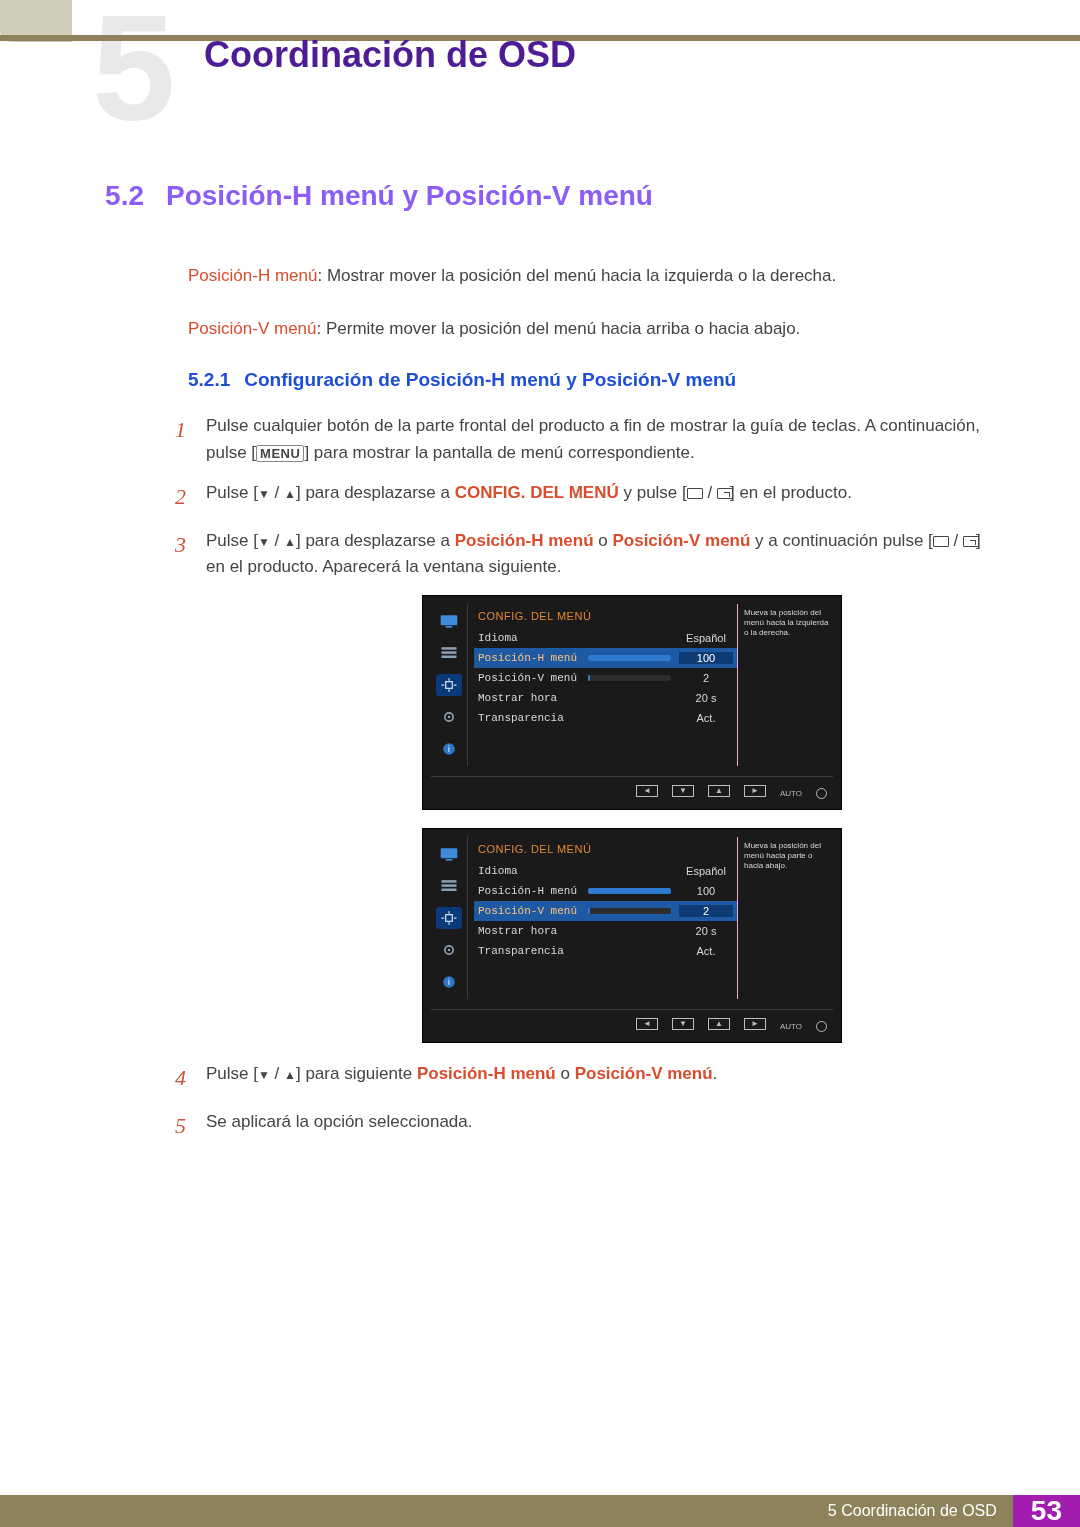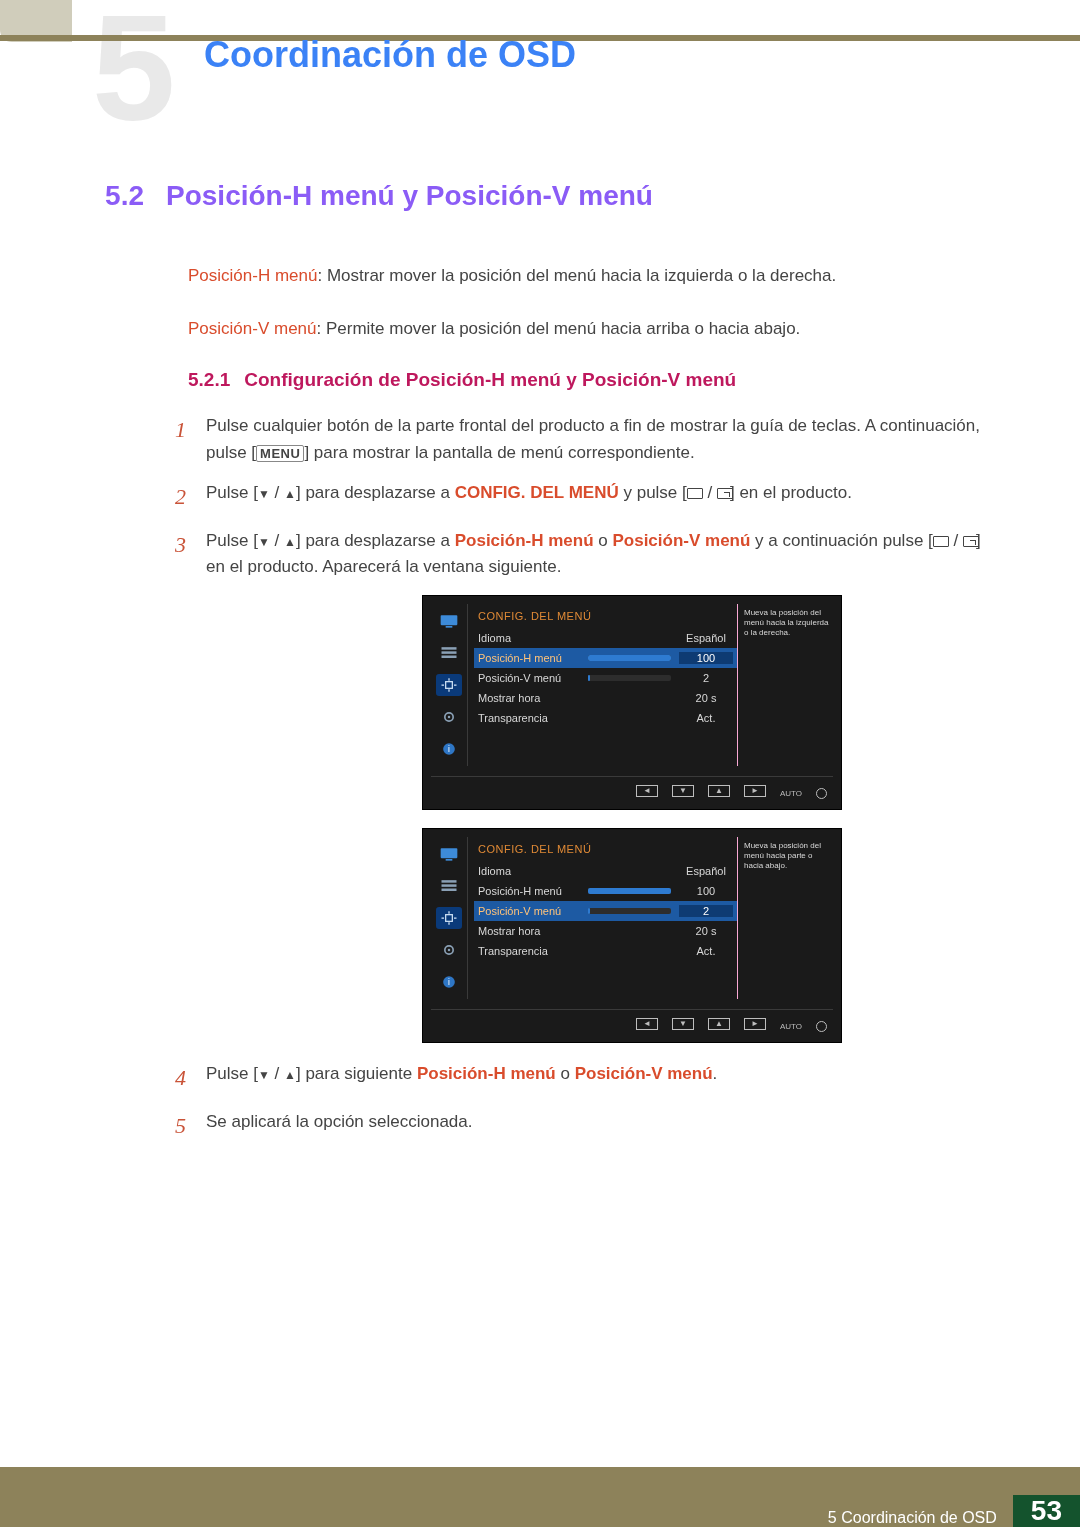--- a/index.html
+++ b/index.html
@@ -2,33 +2,33 @@
 <html><head>
 <meta charset="utf-8">
 <style>
   * { box-sizing: border-box; margin: 0; padding: 0; }
   html, body { width: 1080px; height: 1527px; background: #fff; font-family: Arial, Helvetica, sans-serif; color: #333; position: relative; }
 
   
   .side-stripe { position: absolute; left: 0; top: 0; width: 72px; height: 42px; background: #8a8155; opacity: .4; border-bottom-left-radius: 12px; }
   .chapter-ghost { position: absolute; left: 92px; top: -18px; font-size: 150px; font-weight: 700; color: #e9e9e9; z-index: 0; }
   .top-rule { position: absolute; left: 0; right: 0; top: 35px; height: 6px; background: #8d825a; }
-  .chapter-title { position: absolute; left: 204px; top: 34px; font-size: 36px; font-weight: 700; color: #3b82f6; z-index: 2; }
+  .chapter-title { position: absolute; left: 204px; top: 34px; font-size: 36px; font-weight: 700; color: #4c1d95; z-index: 2; }
 
   .body { position: absolute; left: 92px; right: 80px; top: 180px; }
 
   .h2-row { display: flex; gap: 22px; color: #8b5cf6; font-weight: 700; font-size: 28px; margin-bottom: 52px; }
   .h2-num { width: 52px; text-align: right; flex: 0 0 auto; }
   .h2-text { }
 
   .defs { margin-left: 96px; }
   .defs p { font-size: 17px; color: #444; margin-bottom: 28px; line-height: 1.45; }
   .term { color: #d94c2c; }
 
-  .h3 { margin-left: 96px; font-size: 19px; font-weight: 700; color: #be185d; margin-top: 4px; margin-bottom: 22px; }
+  .h3 { margin-left: 96px; font-size: 19px; font-weight: 700; color: #1d4ed8; margin-top: 4px; margin-bottom: 22px; }
   .h3 .h3-num { margin-right: 14px; }
 
   .steps { margin-left: 70px; }
   .step { display: flex; gap: 20px; margin-bottom: 14px; font-size: 17px; line-height: 1.55; color: #444; }
   .step .n { color: #c95338; font-style: italic; font-family: Georgia, serif; font-size: 22px; width: 24px; text-align: right; flex: 0 0 auto; }
   .step .c { flex: 1; }
   .hl { color: #d94c2c; font-weight: 700; }
   .kbd { font-family: Arial; font-size: 13px; font-weight: 700; letter-spacing: .5px; border: 1px solid #888; padding: 0 3px; border-radius: 2px; }
 
   .icon-tri-down::before { content: "▼"; font-size: 12px; }
@@ -43,37 +43,37 @@
   .osd-wrap { width: 420px; margin: 10px 0 18px 260px; }
   .osd { background: #1a1a1a; border: 1px solid #000; padding: 8px 8px 4px 8px; position: relative; }
   .osd-inner { display: flex; }
   .osd-tabs { width: 36px; display: flex; flex-direction: column; gap: 10px; padding: 6px 2px; align-items: center; }
   .tab { width: 26px; height: 22px; border-radius: 3px; display:flex; align-items:center; justify-content:center; }
   .tab svg { width: 20px; height: 18px; }
   .tab-active { background: #0a3a7a; }
   .osd-main { flex: 1; padding: 4px 0 4px 6px; border-left: 1px solid #3a3a3a; position: relative; }
   .osd-title { color: #e08a36; font-size: 11px; letter-spacing: .5px; padding: 2px 4px 6px 4px; }
   .osd-row { display: flex; align-items: center; font-size: 11px; color: #d8d8d8; height: 20px; padding: 0 4px; }
-  .osd-row .lbl { flex: 0 0 110px; }
+  .osd-row .lbl { flex: 0 0 110px; font-family: Liberation Mono, monospace; }
   .osd-row .val { width: 54px; text-align: center; }
   .osd-row .bar { flex: 1; height: 6px; background: #2d2d2d; margin-right: 8px; position: relative; border-radius: 2px; }
   .osd-row .bar .fill { position: absolute; left: 0; top: 0; bottom: 0; background: #2e7bd1; border-radius: 2px; }
   .osd-row.sel { background: #1d5aa3; color: #fff; }
   .osd-row.sel .val { background: #0e3b73; }
   .osd-row.sel .lbl { color: #ffc37a; }
   .osd-hint { width: 96px; font-size: 8px; line-height: 1.25; color: #d8d8d8; padding: 4px 4px 0 6px; border-left: 1px solid #f9a8d4; }
   .osd-footer { display: flex; justify-content: flex-end; gap: 14px; padding: 8px 6px 2px 0; border-top: 1px solid #3a3a3a; margin-top: 10px; }
   .osd-footer .k { width: 22px; height: 12px; border: 1px solid #bdbdbd; font-size: 8px; color: #bdbdbd; display:flex; align-items:center; justify-content:center; }
   .osd-footer .txt { font-size: 8px; color: #bdbdbd; align-self: center; }
   .osd-footer .pwr::before { content: ""; width: 9px; height: 9px; border: 1px solid #bdbdbd; border-radius: 50%; display: inline-block; }
 
   
-  .pg-footer { position: absolute; left: 0; right: 0; bottom: 0; height: 60px; background: #8d825a; display: flex; justify-content: flex-end; align-items: flex-end; }
+  .pg-footer { position: absolute; left: 0; right: 0; bottom: 0; height: 32px; background: #8d825a; display: flex; justify-content: flex-end; align-items: center; }
   .pg-footer .label { background: #8d825a; color: #fff; font-size: 16px; display: flex; align-items: center; padding: 0 16px; }
-  .pg-footer .num { background: #14532d; color: #fff; font-size: 28px; font-weight: 700; display: flex; align-items: center; padding: 0 18px; }
+  .pg-footer .num { background: #a21caf; color: #fff; font-size: 28px; font-weight: 700; display: flex; align-items: center; padding: 0 18px; }
 </style>
 </head>
 <body>
 
 <div class="side-stripe"></div>
 <div class="chapter-ghost">5</div>
 <div class="top-rule"></div>
 <div class="chapter-title">Coordinación de OSD</div>
 
 <div class="body">

